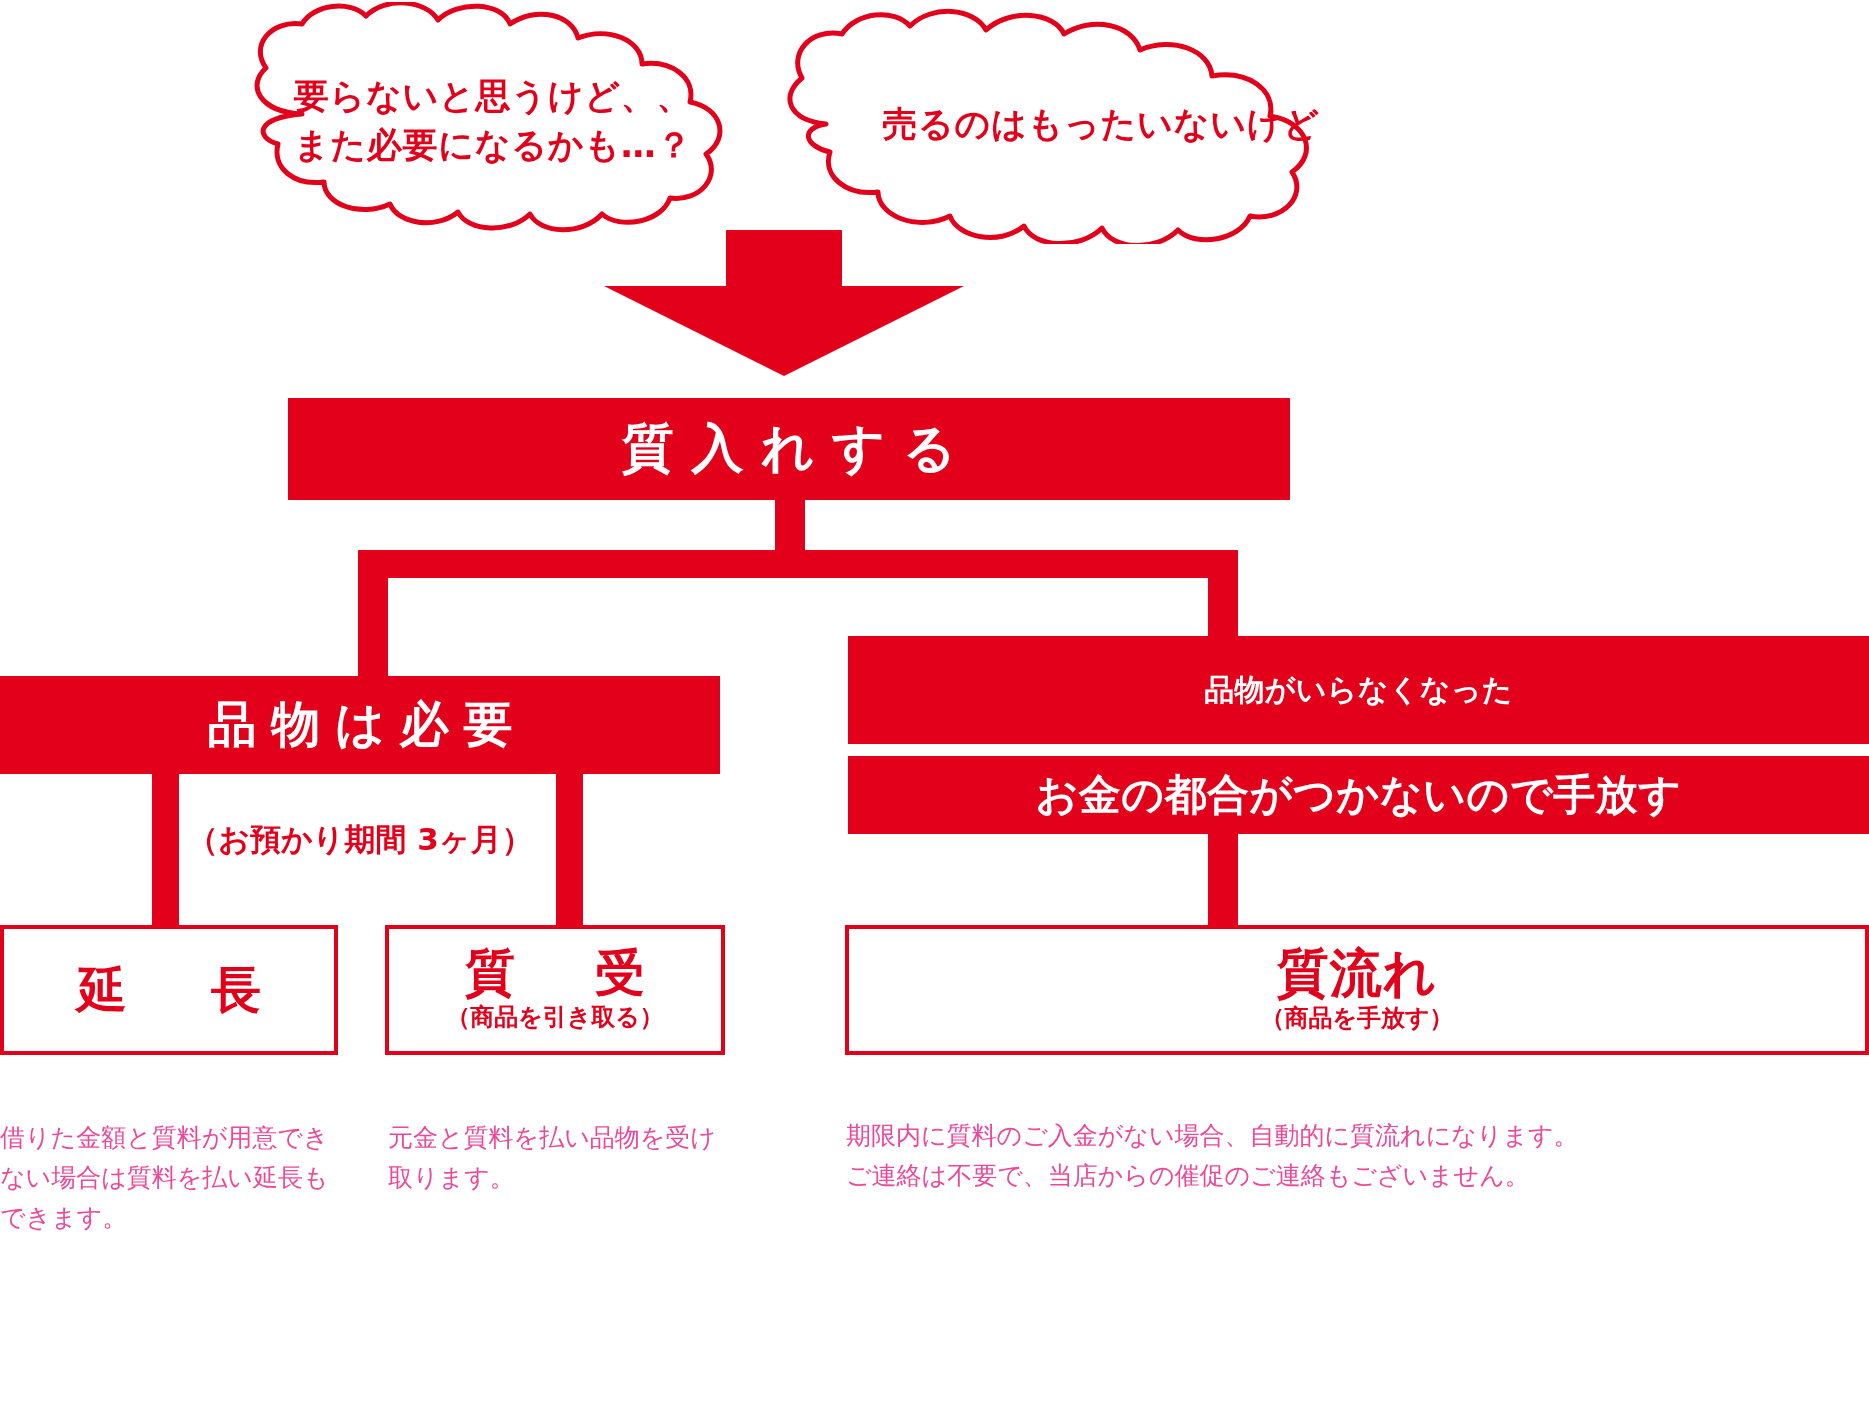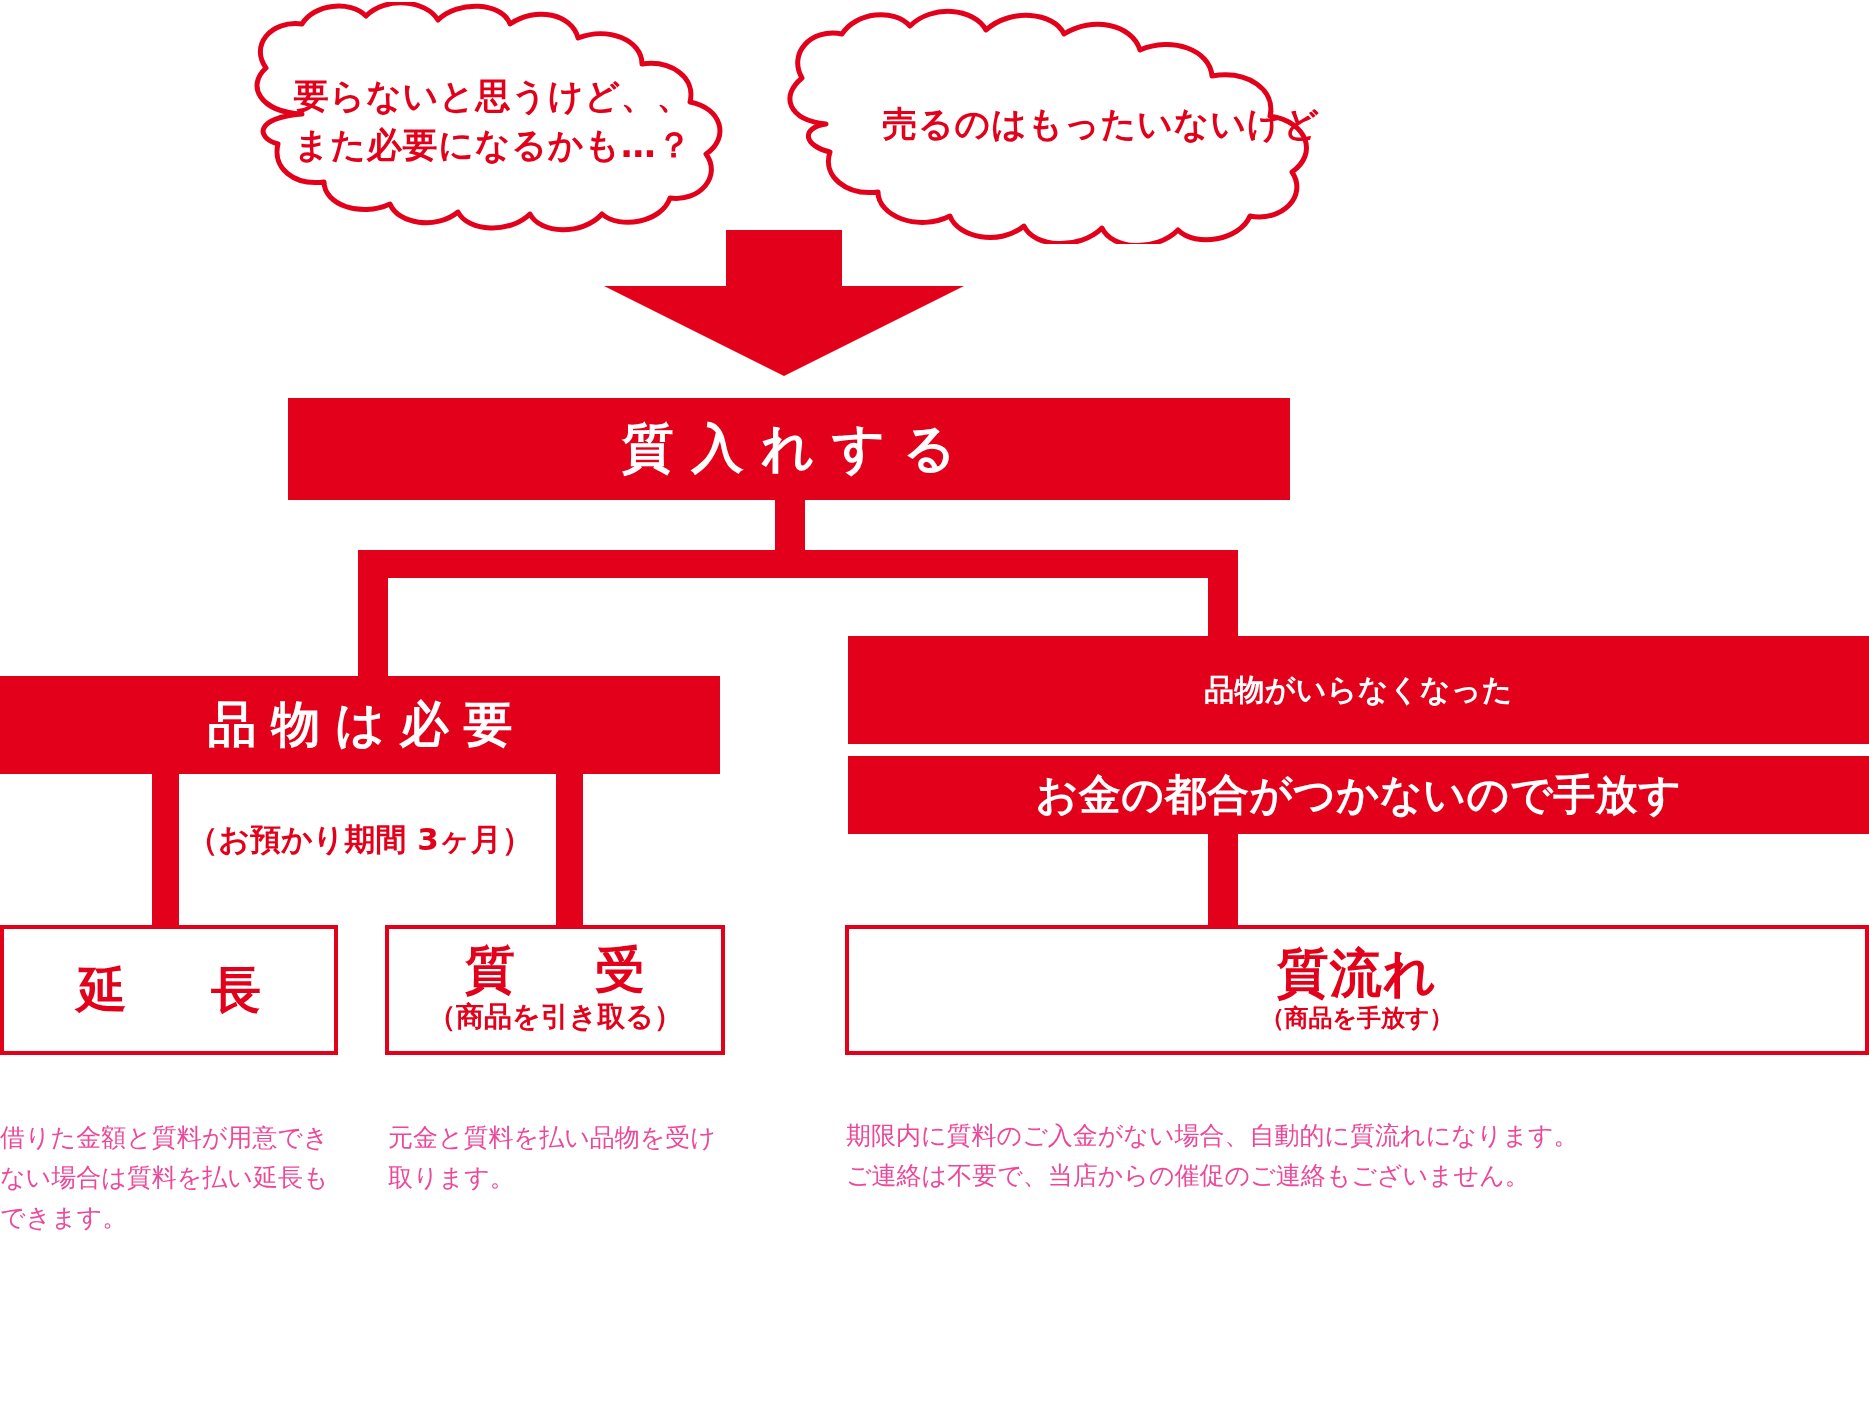--- a/index.html
+++ b/index.html
@@ -124,21 +124,21 @@
   </div>
 
   <div class="abs redblk" style="left:1208px;top:830px;width:30px;height:100px;"></div>
 
   <div class="abs obox" style="left:0px;top:925px;width:338px;height:130px;">
     <div class="big wide-track" style="font-size:50px;text-align:center;">延　長</div>
   </div>
 
   <div class="abs obox" style="left:385px;top:925px;width:340px;height:130px;">
     <div class="big mid-track" style="font-size:50px;line-height:1.05;">質　受</div>
-    <div class="sub" style="font-size:28px;margin-top:2px;">（商品を引き取る）</div>
+    <div class="sub" style="font-size:24px;margin-top:2px;">（商品を引き取る）</div>
   </div>
 
   <div class="abs obox" style="left:845px;top:925px;width:1024px;height:130px;">
     <div class="big" style="font-size:52px;line-height:1.05;letter-spacing:.02em;">質流れ</div>
     <div class="sub" style="font-size:24px;margin-top:2px;">（商品を手放す）</div>
   </div>
 
   <div class="abs cap" style="left:0px;top:1078px;width:348px;font-size:25px;">借りた金額と質料が用意できない場合は質料を払い延長もできます。</div>
 
   <div class="abs cap" style="left:846px;top:1076px;width:1023px;font-size:25px;">

